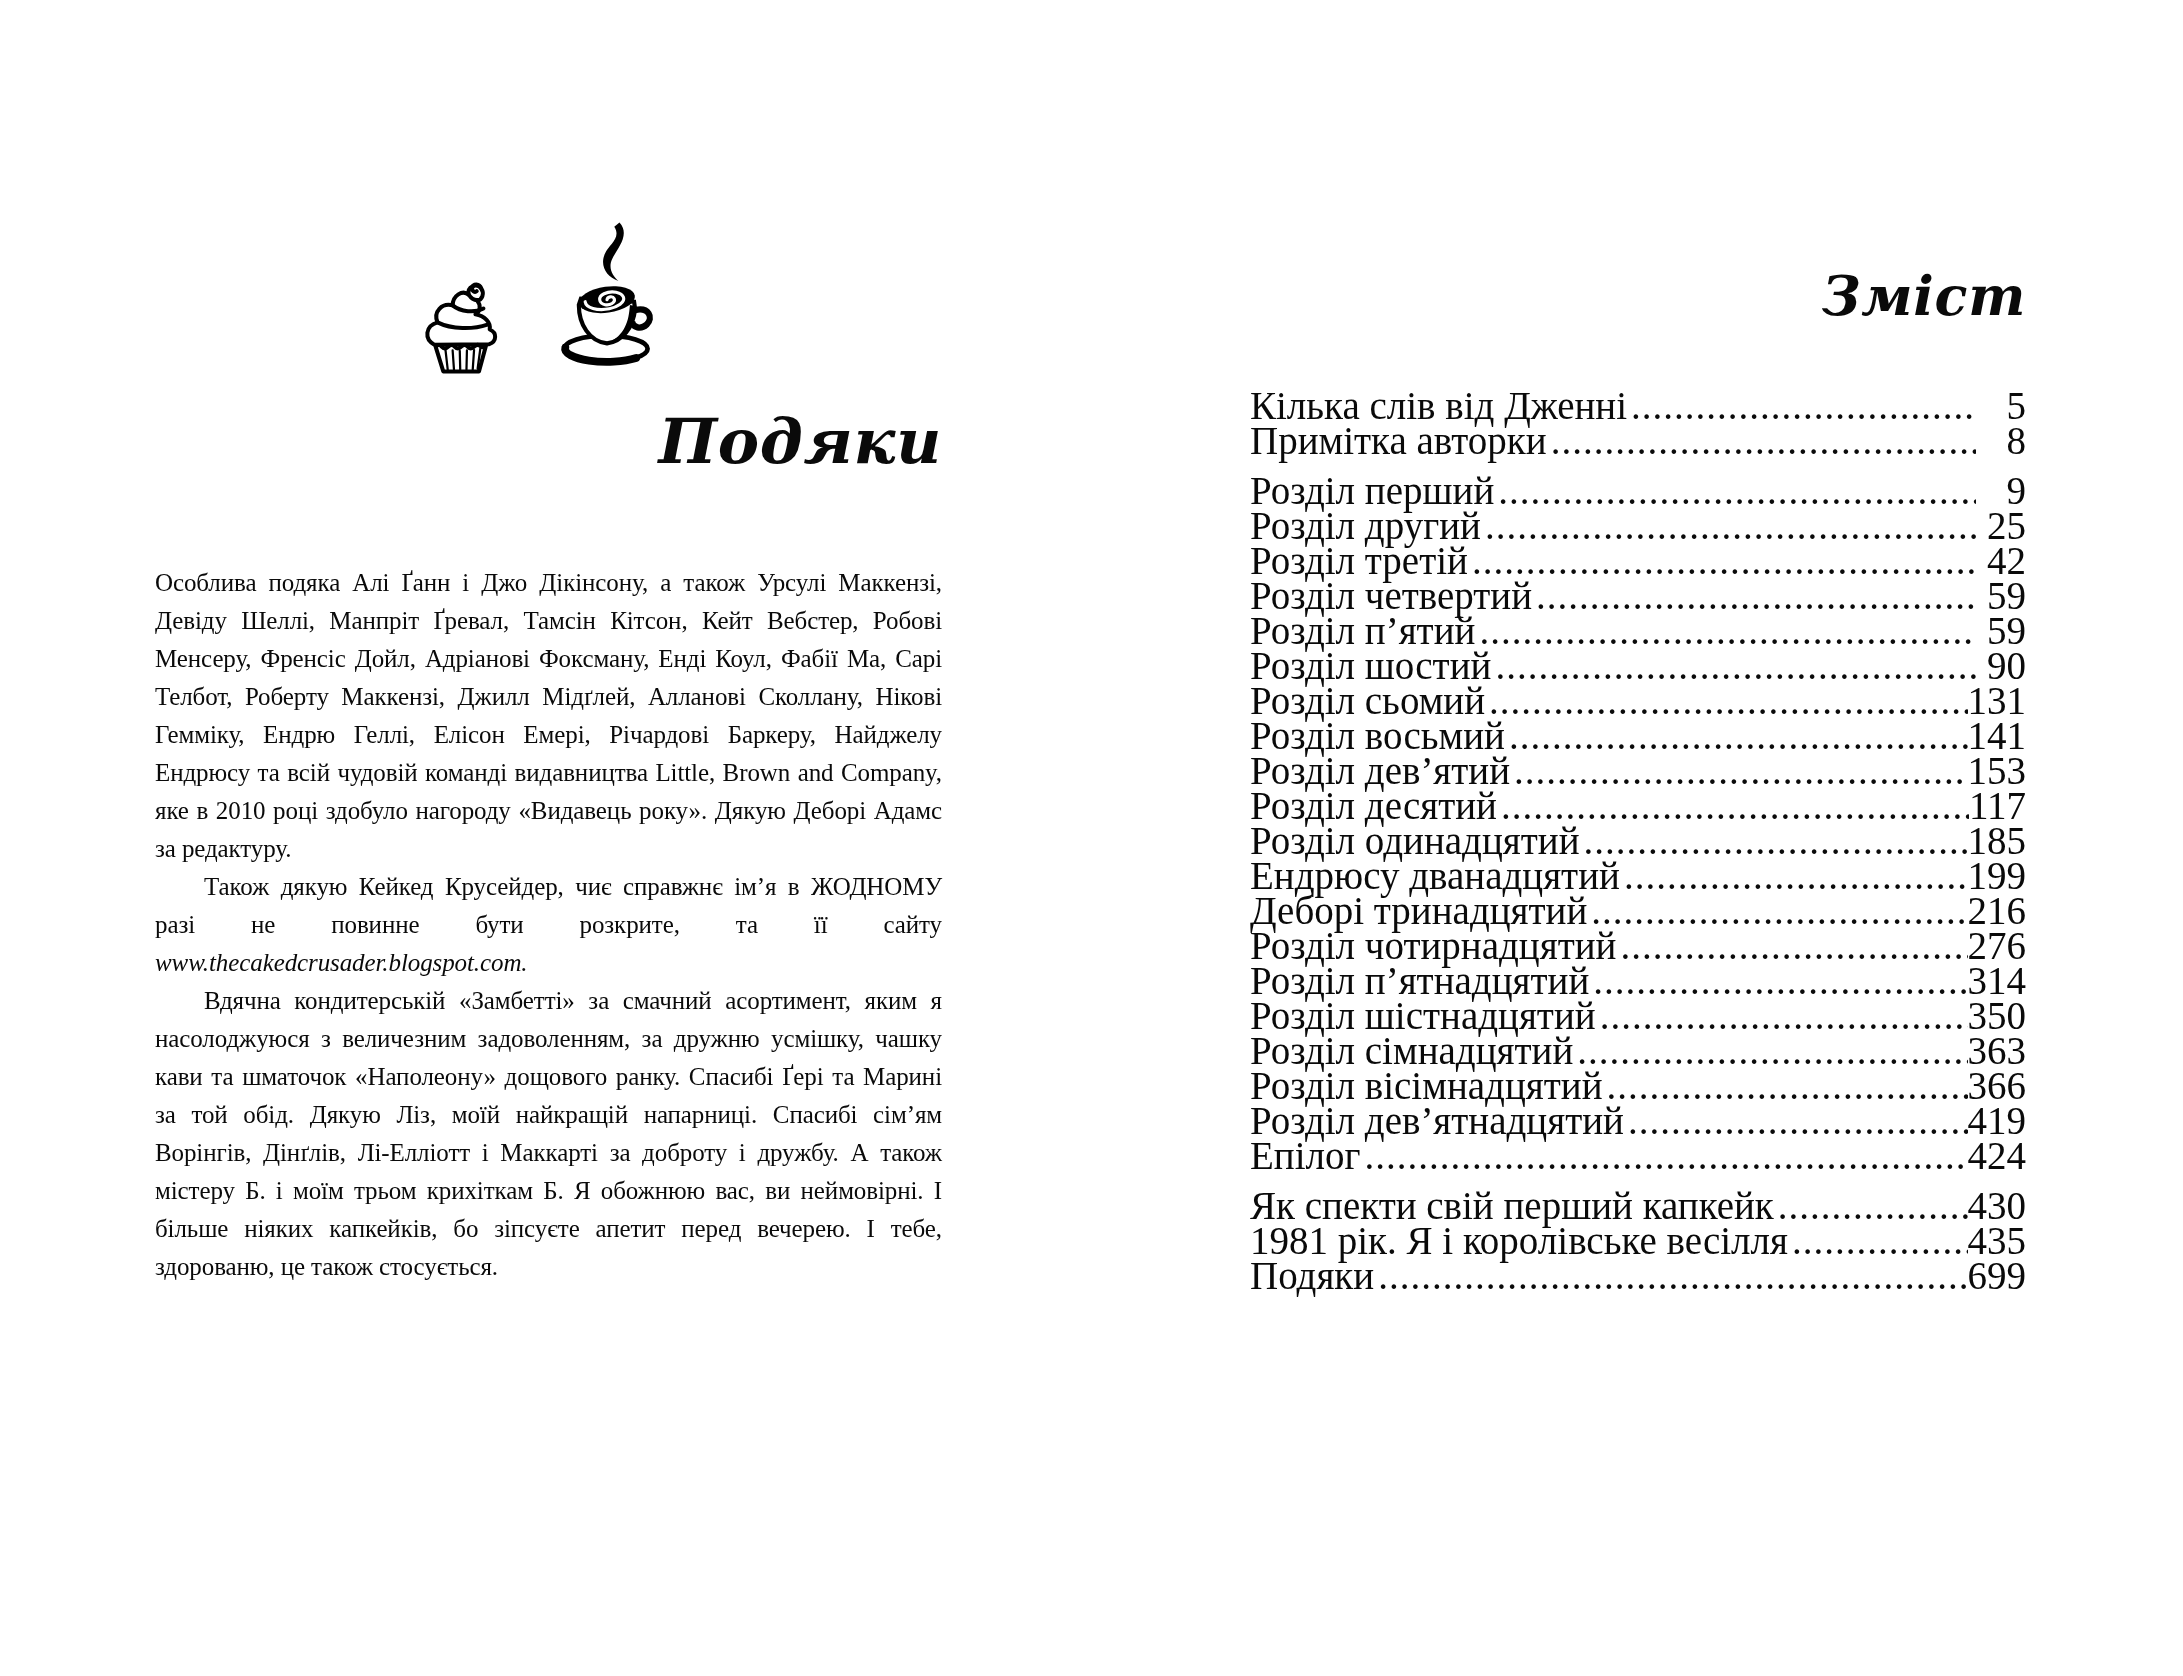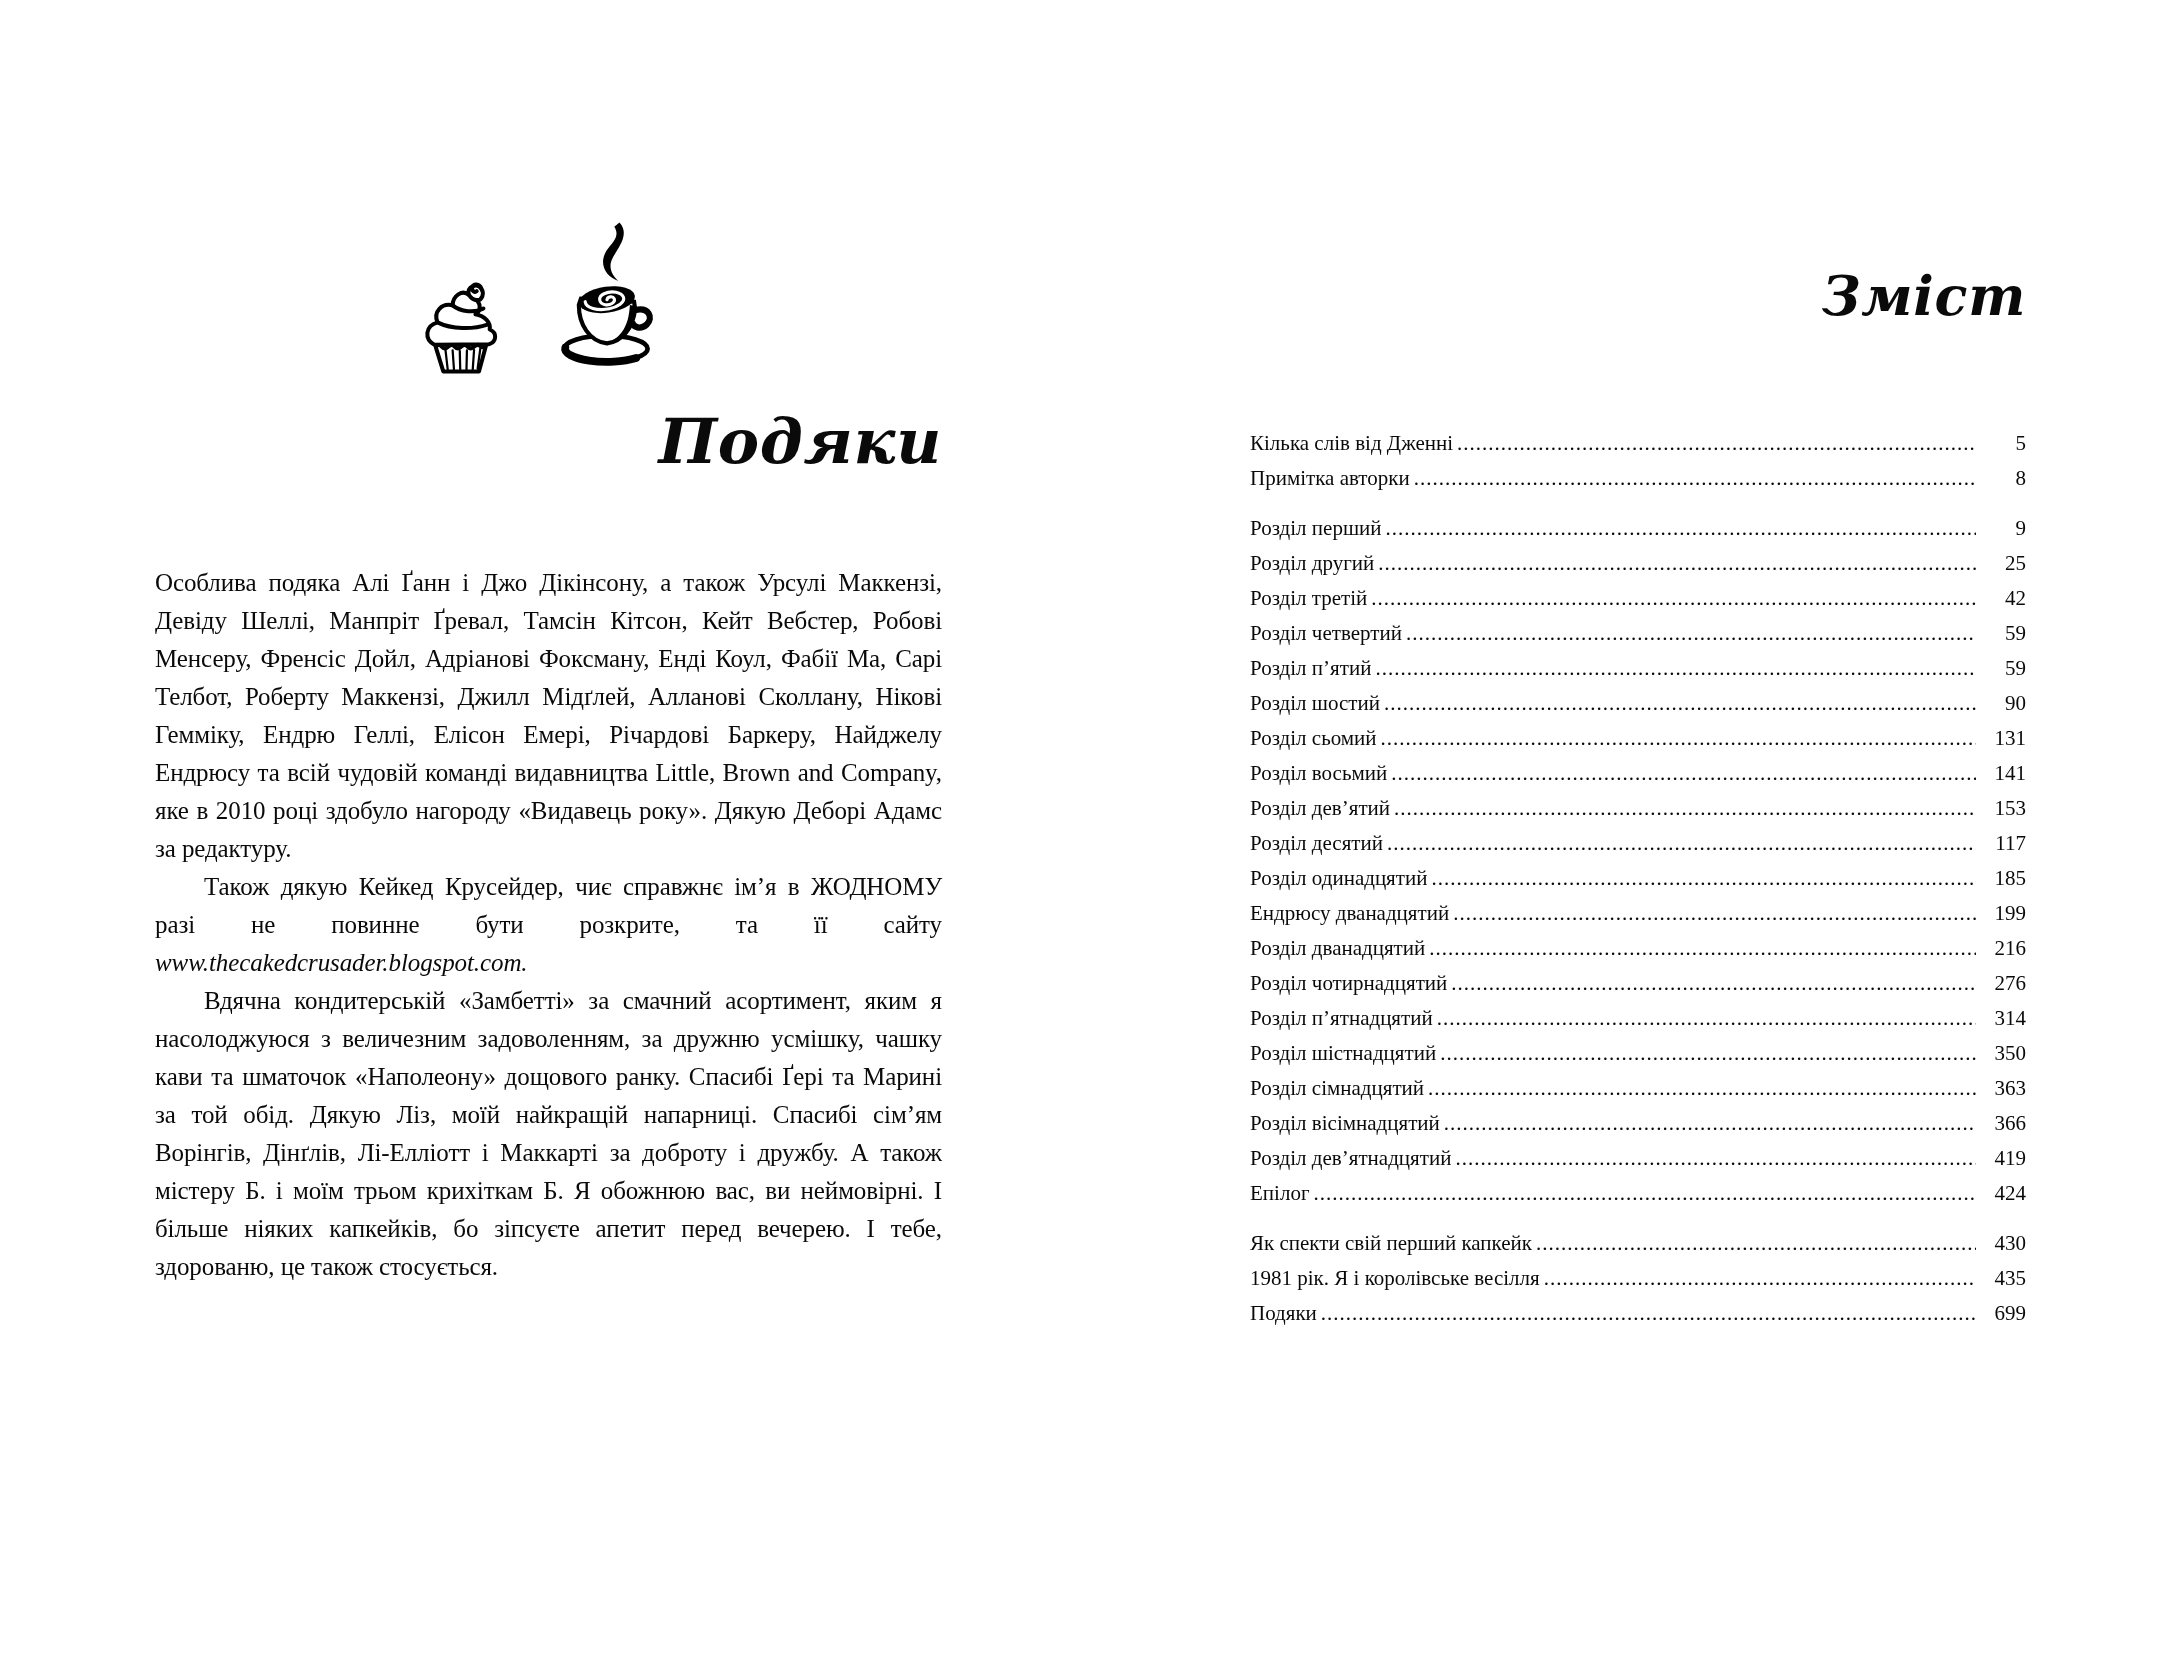--- a/index.html
+++ b/index.html
@@ -34,21 +34,21 @@
     position: absolute; top: 564px; left: 0; width: 100%;
     font-size: 25px; line-height: 38px;
     text-align: justify;
     letter-spacing: -0.1px;
   }
   .body-text p { margin: 0; }
   .body-text p.indent { text-indent: 49px; }
   .body-text em { font-style: italic; }
 
   
-  .toc { position: absolute; top: 388px; left: 0; width: 100%; font-size: 21px; margin-top: 38px; }
+  .toc { position: absolute; top: 388px; left: 0; width: 100%; font-size: 39px; }
   .toc-group + .toc-group { margin-top: 15px; }
   .toc-row { display: flex; line-height: 35px; height: 35px; }
   .toc-label { flex: 0 0 auto; white-space: nowrap; }
   .toc-dots {
     flex: 1 1 auto; overflow: hidden; white-space: nowrap;
     letter-spacing: 1px; padding-left: 4px;
   }
   .toc-num { flex: 0 0 50px; text-align: right; white-space: nowrap; }
 </style>
 </head>
@@ -202,21 +202,21 @@
           <span class="toc-label">Розділ одинадцятий</span>
           <span class="toc-dots">............................................................................................................................................................................................................................</span>
           <span class="toc-num">185</span>
         </div>
         <div class="toc-row">
           <span class="toc-label">Ендрюсу дванадцятий</span>
           <span class="toc-dots">............................................................................................................................................................................................................................</span>
           <span class="toc-num">199</span>
         </div>
         <div class="toc-row">
-          <span class="toc-label">Розділ дванадцятий</span>
+          <span class="toc-label">Деборі тринадцятий</span>
           <span class="toc-dots">............................................................................................................................................................................................................................</span>
           <span class="toc-num">216</span>
         </div>
         <div class="toc-row">
           <span class="toc-label">Розділ чотирнадцятий</span>
           <span class="toc-dots">............................................................................................................................................................................................................................</span>
           <span class="toc-num">276</span>
         </div>
         <div class="toc-row">
           <span class="toc-label">Розділ п’ятнадцятий</span>

